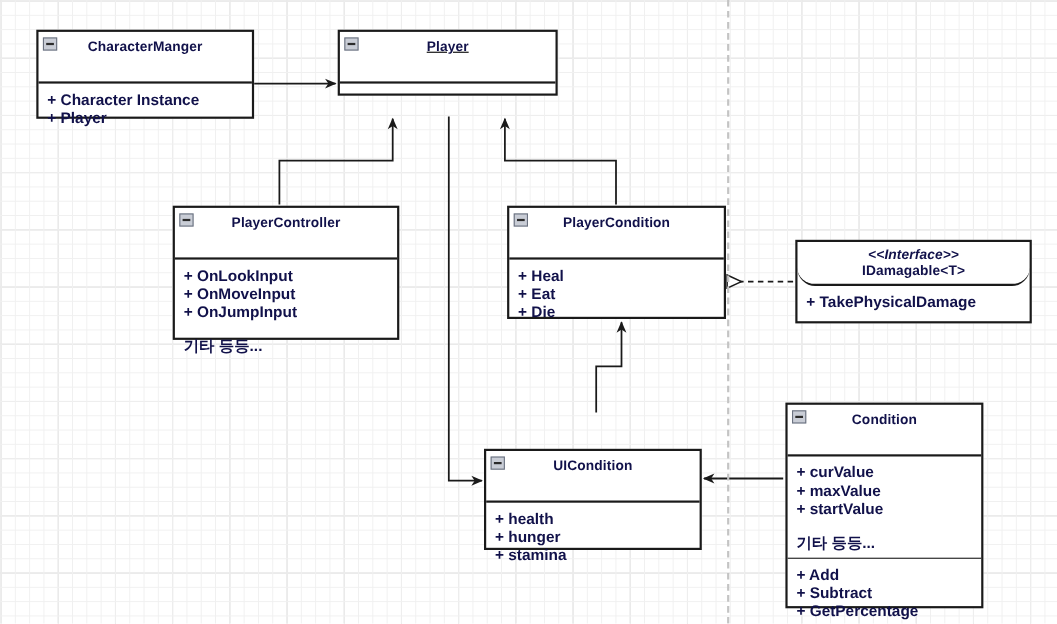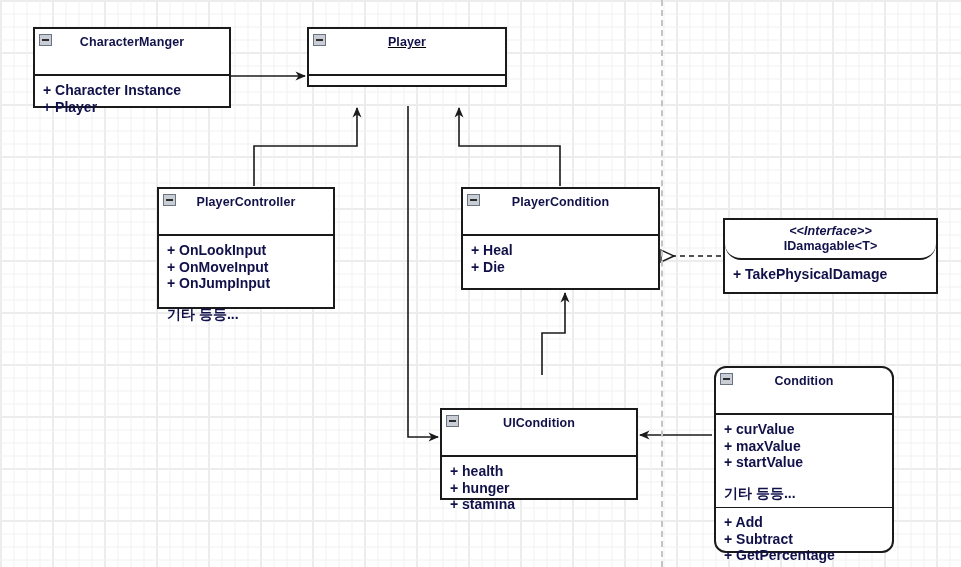--- a/index.html
+++ b/index.html
@@ -140,51 +140,52 @@
       <div class="node-header"><span class="collapse-icon"></span><span>CharacterManger</span></div>
       <div class="compartment">
         <div class="row">+ Character Instance</div>
         <div class="row">+ Player</div>
       </div>
     </div>
     <div class="node" style="left: 307px; top: 27px; width: 200px; height: 60px; text-decoration: underline;">
       <div class="node-header"><span class="collapse-icon"></span><span>Player</span></div>
       <div class="compartment empty"></div>
     </div>
-    <div class="node" style="left: 157px; top: 187px; width: 178px; height: 122px;">
+    <div class="node" style="left: 157px; top: 187px; width: 206px; height: 122px;">
       <div class="node-header"><span class="collapse-icon"></span><span>PlayerController</span></div>
       <div class="compartment">
         <div class="row">+ OnLookInput</div>
         <div class="row">+ OnMoveInput</div>
         <div class="row">+ OnJumpInput</div>
         <div class="row gap">기타 등등...</div>
       </div>
     </div>
     <div class="node" style="left: 461px; top: 187px; width: 199px; height: 103px;">
       <div class="node-header"><span class="collapse-icon"></span><span>PlayerCondition</span></div>
       <div class="compartment">
         <div class="row">+ Heal</div>
+        <div class="row">+ Eat</div>
         <div class="row">+ Die</div>
       </div>
     </div>
     <div class="node" style="left: 723px; top: 218px; width: 215px; height: 76px;">
       <div class="node-header tall"><span class="stereo">&lt;&lt;Interface&gt;&gt;</span><span>IDamagable&lt;T&gt;</span></div>
       <div class="compartment">
         <div class="row">+ TakePhysicalDamage</div>
       </div>
     </div>
     <div class="node" style="left: 440px; top: 372px; width: 198px; height: 92px; margin-top: 36px;">
       <div class="node-header"><span class="collapse-icon"></span><span>UICondition</span></div>
       <div class="compartment">
         <div class="row">+ health</div>
         <div class="row">+ hunger</div>
         <div class="row">+ stamina</div>
       </div>
     </div>
-    <div class="node" style="left: 714px; top: 366px; width: 180px; height: 187px; border-radius: 12px;">
+    <div class="node" style="left: 714px; top: 366px; width: 180px; height: 187px;">
       <div class="node-header"><span class="collapse-icon"></span><span>Condition</span></div>
       <div class="compartment">
         <div class="row">+ curValue</div>
         <div class="row">+ maxValue</div>
         <div class="row">+ startValue</div>
         <div class="row gap">기타 등등...</div>
       </div>
       <div class="compartment sep">
         <div class="row">+ Add</div>
         <div class="row">+ Subtract</div>

